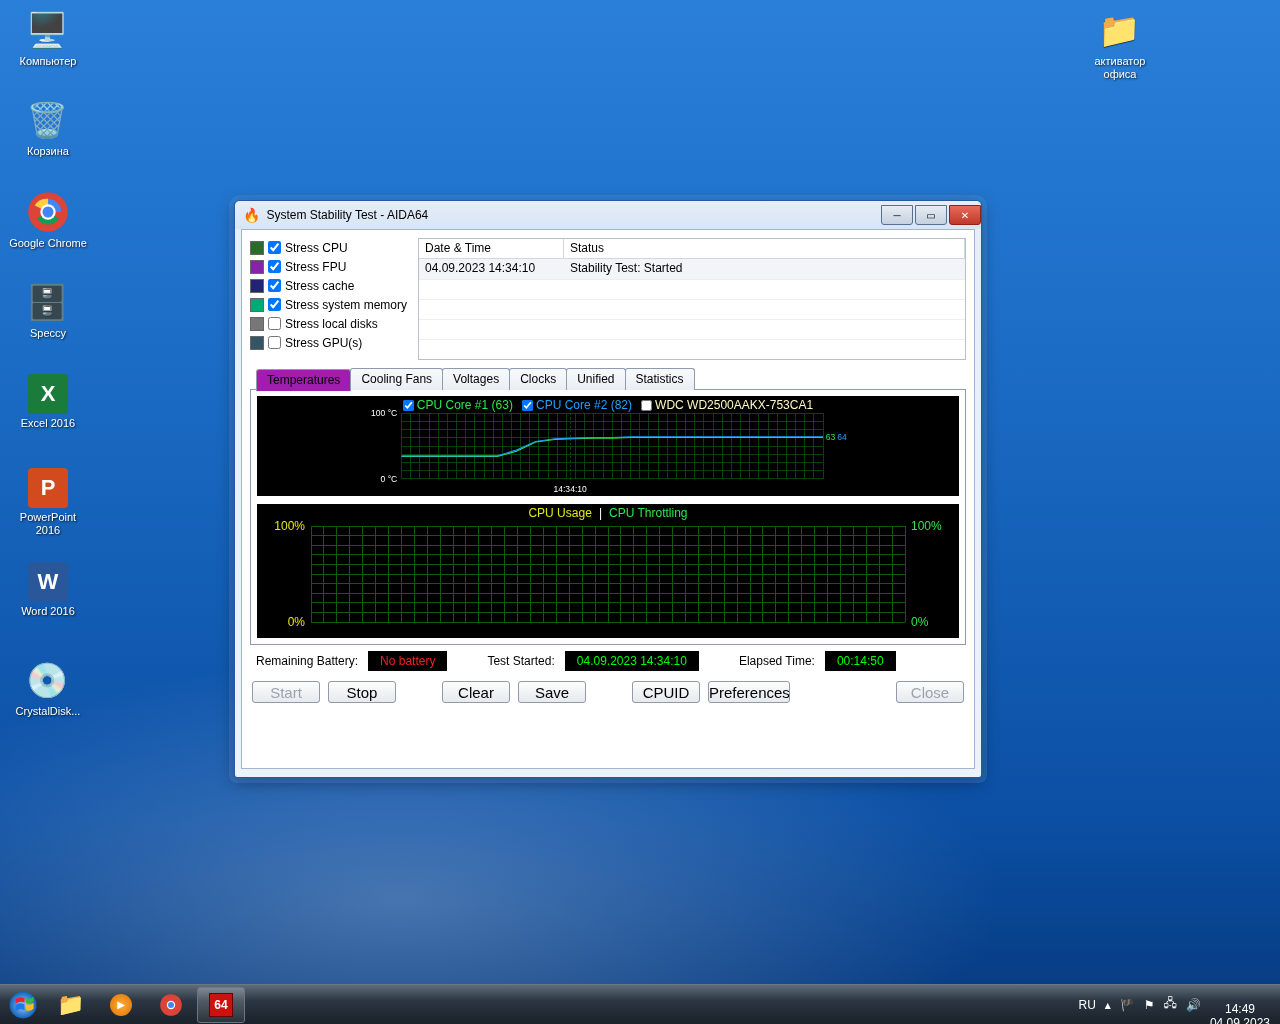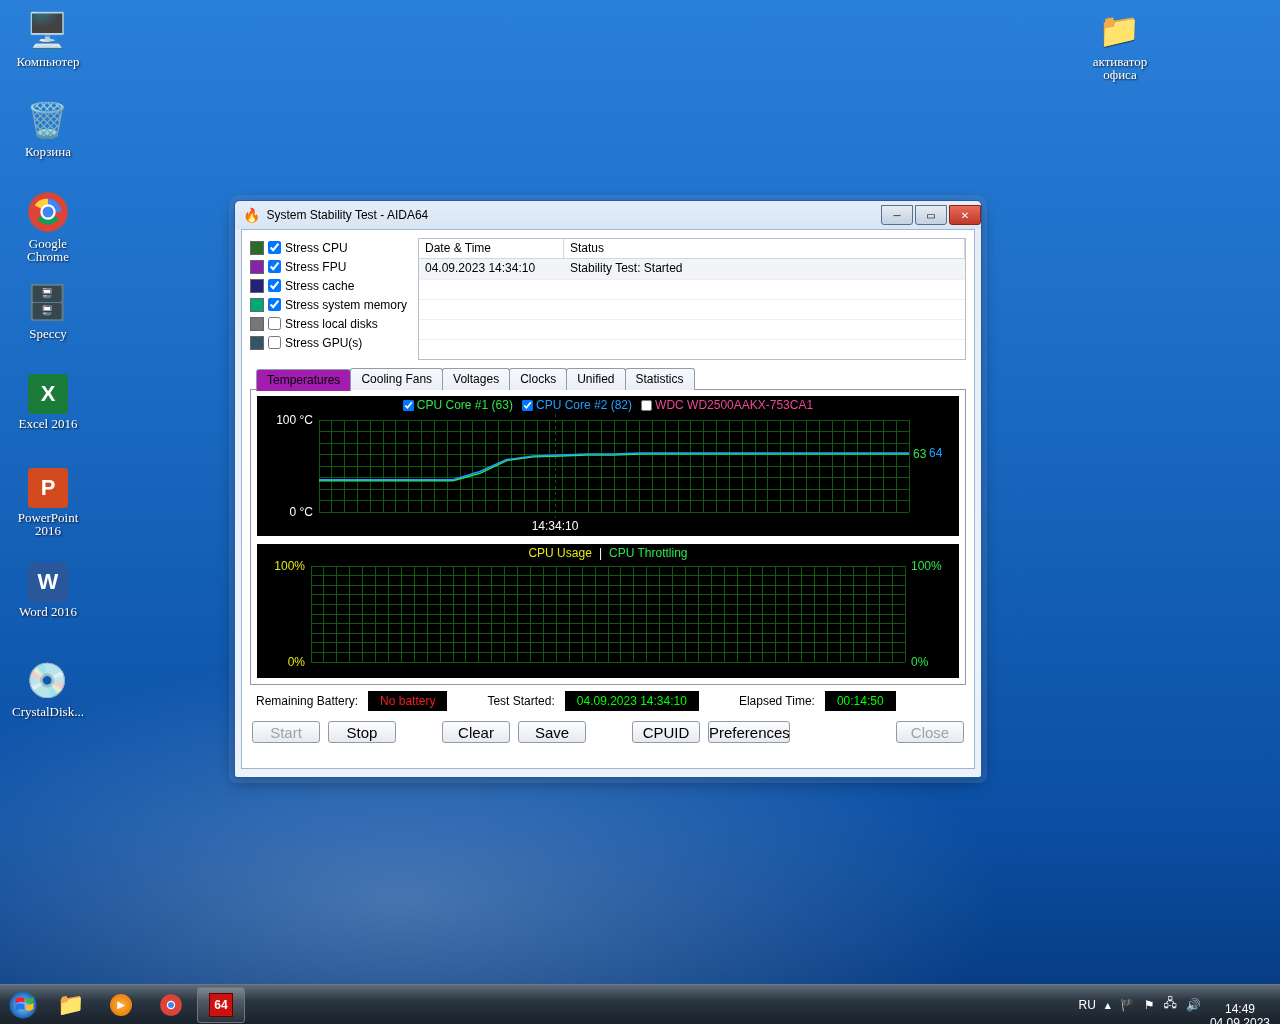--- a/index.html
+++ b/index.html
@@ -3,21 +3,21 @@
 <meta charset="utf-8">
 <style>
 * { margin:0; padding:0; box-sizing:border-box; font-family:"Segoe UI",Tahoma,sans-serif; font-size:12px; }
 body { width:1280px; height:1024px; overflow:hidden; background:
   radial-gradient(ellipse 1000px 400px at 400px 900px, rgba(255,255,255,.25), transparent 60%),
   linear-gradient(180deg,#2a7fd8 0%,#1b6cc5 35%,#0b4fa4 80%,#06397d 100%); position:relative; color:black; }
 
 
 .desktop-icon { position:absolute; width:80px; text-align:center; cursor:pointer; }
 .desktop-icon .ic { width:44px; height:44px; margin:0 auto 3px; display:flex; align-items:center; justify-content:center; font-size:34px; }
-.desktop-icon .lbl { color:#fff; text-shadow:1px 1px 2px rgba(0,0,0,.8); font-size:13px; line-height:13px;font-family:Liberation Serif, serif; }
+.desktop-icon .lbl { color:#fff; text-shadow:1px 1px 2px rgba(0,0,0,.8); font-size:11px; line-height:13px; }
 
 
 .taskbar { position:absolute; left:0; right:0; bottom:0; height:40px; background:linear-gradient(180deg,#5f6c79 0%,#2b3642 40%,#1a222b 100%); border-top:1px solid #6b7786; display:flex; align-items:center; }
 .start { width:46px; height:40px; display:flex; align-items:center; justify-content:center; }
 .start svg { width:30px; height:30px; }
 .tb-item { width:48px; height:36px; border:1px solid transparent; border-radius:3px; display:flex; align-items:center; justify-content:center; margin:0 1px; font-size:22px; }
 .tb-item.active { background:linear-gradient(180deg,rgba(255,255,255,.25),rgba(255,255,255,.07)); border-color:#6b7786; }
 .tray { margin-left:auto; display:flex; align-items:center; gap:9px; padding:0 10px; color:#fff; font-size:11px; height:100%; }
 .clock { text-align:center; line-height:14px; font-size:11px;margin-top:22px; }
 .aida-icon { width:24px; height:24px; background:#c11; color:#fff; font-weight:bold; font-size:12px; display:flex; align-items:center; justify-content:center; border:1px solid #600; }
@@ -191,33 +191,33 @@
     <div class="tabs" id="tabs">
         <div class="tab active">Temperatures</div>
         <div class="tab">Cooling Fans</div>
         <div class="tab">Voltages</div>
         <div class="tab">Clocks</div>
         <div class="tab">Unified</div>
         <div class="tab">Statistics</div>
       </div>
     <div class="tab-body">
 
-      <div class="graph" style="height:140px">
+      <div class="graph" style="height:100px">
         <div class="g-legend">
           <span class="chk">
               <input type="checkbox" checked="" style="">
               <span style="color:#2ee64d">CPU Core #1 (63)</span>
             </span>
           <span class="chk">
               <input type="checkbox" checked="" style="">
               <span style="color:#1fa0ff">CPU Core #2 (82)</span>
             </span>
           <span class="chk">
               <input type="checkbox" style="">
-              <span style="color:#ec4899">WDC WD2500AAKX-753CA1</span>
+              <span style="color:#fef9c3">WDC WD2500AAKX-753CA1</span>
             </span>
         </div>
         <svg class="grid" width="100%" height="100%" id="tempSvg" viewBox="0 0 690 140">
             <rect class="bg" width="100%" height="100%"></rect>
             <line x1="56" x2="56" y1="24" y2="116"></line>
             <line x1="68.82608695652173" x2="68.82608695652173" y1="24" y2="116"></line>
             <line x1="81.65217391304347" x2="81.65217391304347" y1="24" y2="116"></line>
             <line x1="94.47826086956522" x2="94.47826086956522" y1="24" y2="116"></line>
             <line x1="107.30434782608695" x2="107.30434782608695" y1="24" y2="116"></line>
             <line x1="120.1304347826087" x2="120.1304347826087" y1="24" y2="116"></line>

